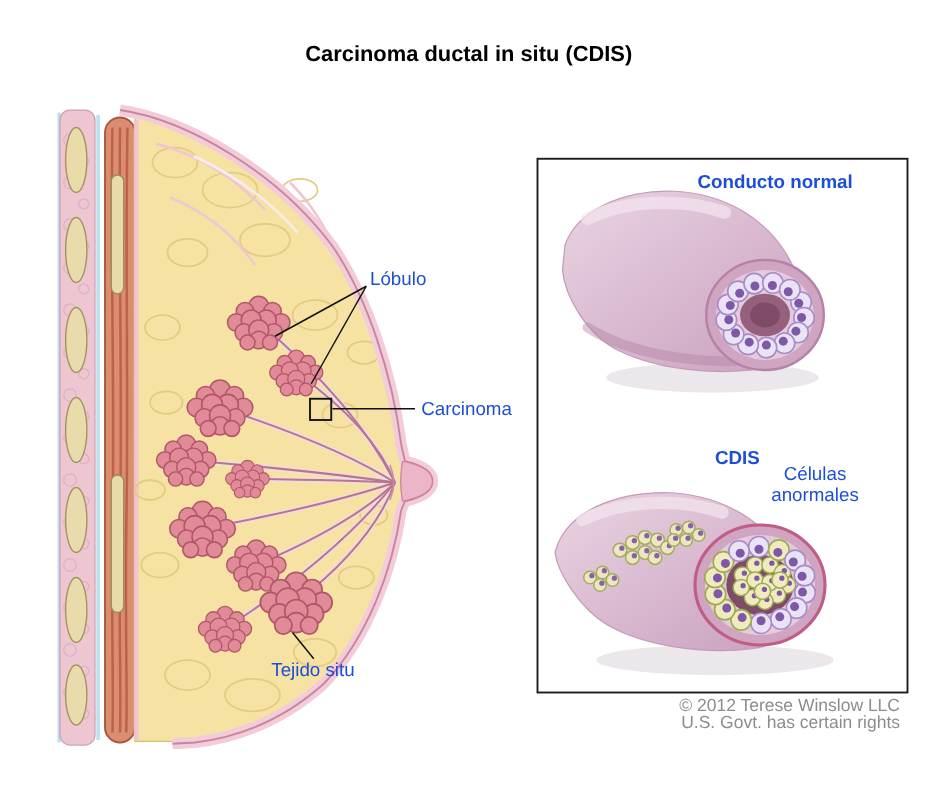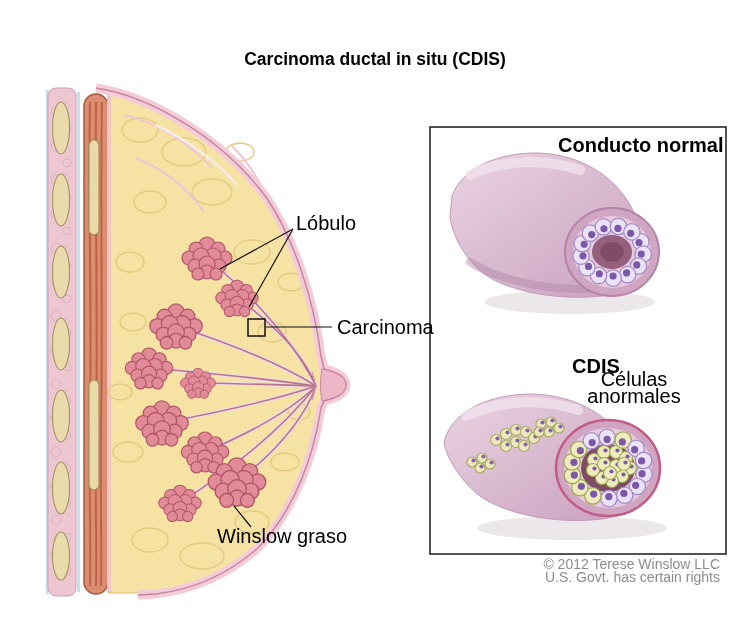--- a/index.html
+++ b/index.html
@@ -1,21 +1,21 @@
 <!DOCTYPE html>
 <html><head>
 <meta charset="utf-8">
 <style>
   html,body{margin:0;padding:0;background:#ffffff;}
   .stage{position:relative;width:750px;height:638px;background:#fff;
          font-family:"Liberation Sans",sans-serif;overflow:hidden;}
   .stage svg{position:absolute;left:0;top:0;}
-  .title{position:absolute;left:0;right:0;top:33px;margin:16px;text-align:center;
+  .title{position:absolute;left:0;right:0;top:33px;margin:0;text-align:center;
          font-size:17.5px;font-weight:bold;color:#000;}
-  .txt{position:absolute;color:#000000;font-size:20px;line-height:17px;white-space:nowrap;}
+  .txt{position:absolute;color:#1d4ed8;font-size:15px;line-height:17px;white-space:nowrap;}
   .bold{font-weight:bold;}
   .wrap{white-space:normal;text-align:center;}
   .credit{position:absolute;right:30px;top:558px;text-align:right;font-size:14px;
           line-height:12.5px;color:#8c8c8c;}
 </style>
 </head>
 <body>
 
 <div class="stage">
 
@@ -325,24 +325,24 @@
           <circle cx="643.5893496035827" cy="460.4650538786688" r="8.2" fill="#eae3f6" stroke="#a78cc9" stroke-width="1.3"></circle>
           <circle cx="641.6509318691828" cy="460.9575340173179" r="3.6" fill="#7d58a8"></circle>
         </g>
   </g>
 </svg>
 
 <h1 class="title">Carcinoma ductal in situ (CDIS)</h1>
 
 <div class="txt" style="left:296px;top:215px;text-align:center;">Lóbulo</div>
 <div class="txt" style="left:337px;top:319px;">Carcinoma</div>
-<div class="txt" style="left:217px;top:528px;">Winslow graso</div>
+<div class="txt" style="left:217px;top:528px;">Tejido situ</div>
 
 <div class="txt bold" style="left:558px;top:137px;">Conducto normal</div>
 <div class="txt bold" style="left:572px;top:358px;text-align:right;">CDIS</div>
-<div class="txt wrap" style="left:586px;top:371px;width:96px;">Células anormales</div>
+<div class="txt wrap" style="left:604px;top:371px;width:96px;">Células anormales</div>
 
 <div class="credit">
   <div>© 2012 Terese Winslow LLC</div>
   <div>U.S. Govt. has certain rights</div>
 </div>
 
 </div>
 
 </body></html>

